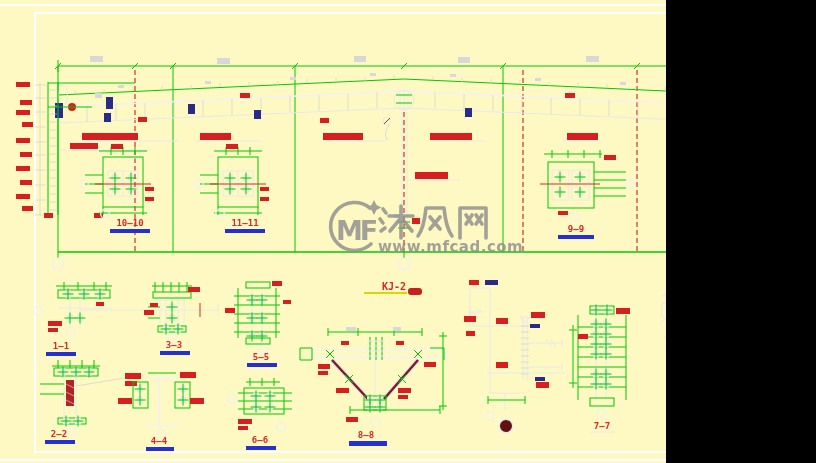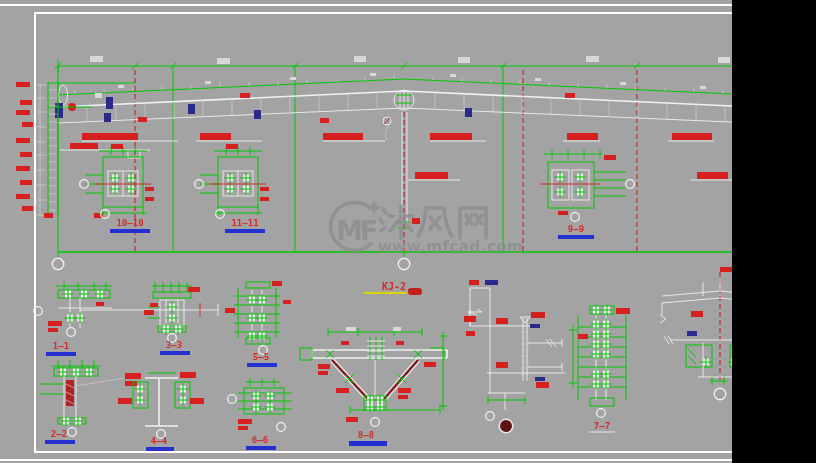--- a/index.html
+++ b/index.html
@@ -1,16 +1,16 @@
 <!DOCTYPE html>
 <html><head>
 <meta charset="utf-8">
 <style>
   html,body{margin:0;padding:0;background:#000;}
-  .canvas{position:relative;width:732px;height:463px;background:#a3a3a3;overflow:hidden;
+  .canvas{position:relative;width:666px;height:463px;background:#fef9c3;overflow:hidden;
           font-family:"DejaVu Sans",sans-serif;}
   svg{position:absolute;left:0;top:0;}
   
   .g  {stroke:#00c800;fill:none;stroke-width:1;}
   .g2 {stroke:#00c800;fill:none;stroke-width:1.4;}
   .w  {stroke:#e8e8e8;fill:none;stroke-width:1;}
   .w2 {stroke:#f2f2f2;fill:none;stroke-width:1.6;}
   .wt {stroke:#cfcfcf;fill:none;stroke-width:.8;opacity:.85;}
   .r  {stroke:#d42a2a;fill:none;stroke-width:1;}
   .rd {stroke:#c62222;fill:none;stroke-width:1.1;stroke-dasharray:5 3;}

